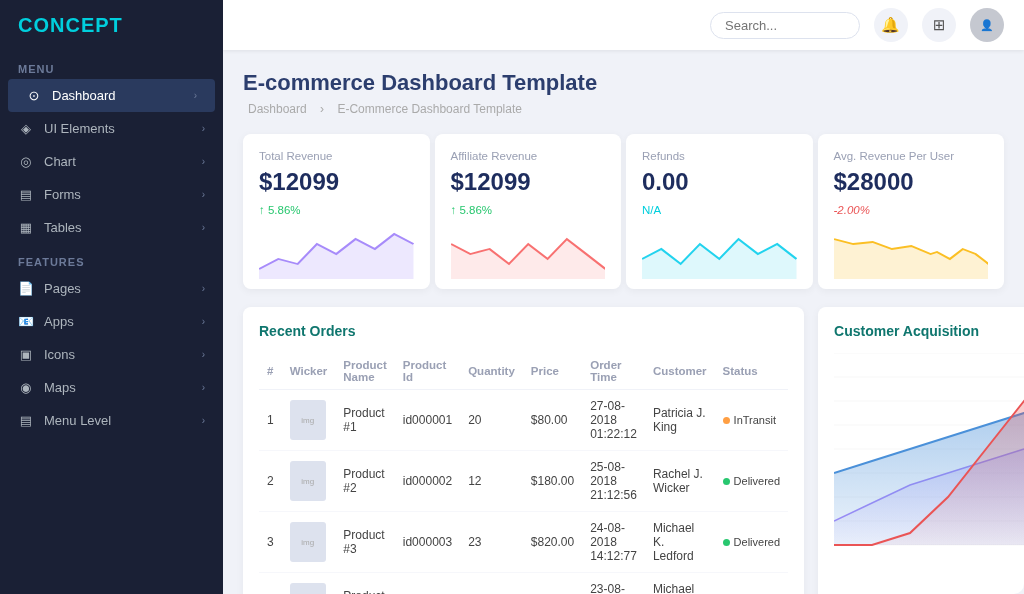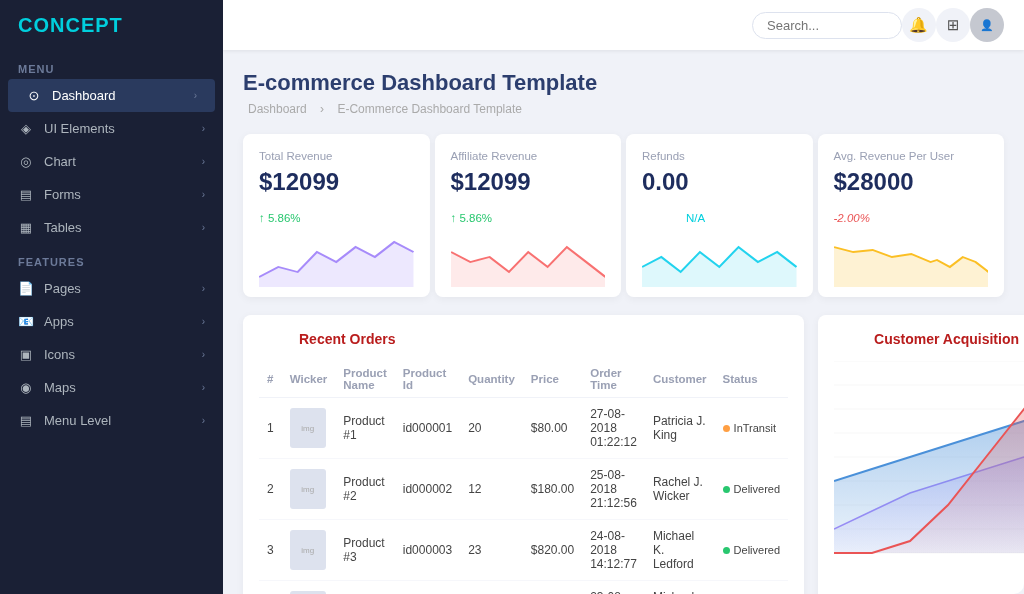--- a/index.html
+++ b/index.html
@@ -10,48 +10,48 @@
     .sidebar-logo { padding: 14px 18px; font-size: 20px; font-weight: 700; color: #00cfdd; letter-spacing: 1px; }
     .sidebar-section { padding: 12px 18px 4px; font-size: 11px; font-weight: 700; letter-spacing: 1px; color: #6c7a99; }
     .sidebar-item { display: flex; align-items: center; justify-content: space-between; padding: 9px 18px; font-size: 13px; cursor: pointer; color: #adb5bd; }
     .sidebar-item.active { background: #2a3a5e; color: #fff; border-radius: 4px; margin: 0 8px; }
     .sidebar-item .item-left { display: flex; align-items: center; gap: 10px; }
     .sidebar-item .chevron { font-size: 10px; color: #6c7a99; }
     .sidebar-icon { font-size: 13px; width: 16px; text-align: center; }
 
     
     .main { flex: 1; display: flex; flex-direction: column; overflow: hidden; }
-    .topbar { background: #fff; height: 50px; display: flex; align-items: center; justify-content: flex-end; padding: 0 20px; gap: 0; box-shadow: 0 1px 4px rgba(0,0,0,0.08); }
+    .topbar { background: #fff; height: 50px; display: flex; align-items: center; justify-content: flex-end; padding: 0 20px; gap: 14px; box-shadow: 0 1px 4px rgba(0,0,0,0.08); }
     .search-box { border: 1px solid #dde2ee; border-radius: 20px; padding: 5px 14px; font-size: 13px; color: #999; background: #fff; width: 150px; outline: none; }
     .topbar-icon { width: 34px; height: 34px; border-radius: 50%; background: #f0f2f8; display: flex; align-items: center; justify-content: center; cursor: pointer; font-size: 15px; color: #555; }
     .avatar { width: 34px; height: 34px; border-radius: 50%; background: #c5c8d0; display: flex; align-items: center; justify-content: center; font-size: 11px; color: #fff; }
 
     
     .content { flex: 1; overflow-y: auto; padding: 20px 20px; border-radius: 10px; }
     .page-title { font-size: 22px; font-weight: 600; color: #2c3e6e; margin-bottom: 6px; }
     .breadcrumb { font-size: 12px; color: #999; margin-bottom: 18px; }
     .breadcrumb span { color: #aaa; margin: 0 5px; }
 
     
     .stat-cards { display: grid; grid-template-columns: repeat(4, 1fr); gap: 5px; margin-bottom: 18px; }
     .stat-card { background: #fff; border-radius: 8px; padding: 16px 16px 10px; box-shadow: 0 2px 8px rgba(0,0,0,0.05); }
     .stat-label { font-size: 11.5px; color: #9aa0b4; margin-bottom: 6px; }
-    .stat-value { font-size: 24px; font-weight: 700; color: #1e2d5e; margin-bottom: 16px; }
+    .stat-value { font-size: 24px; font-weight: 700; color: #1e2d5e; margin-bottom: 8px; }
     .stat-change { font-size: 11.5px; display: flex; align-items: center; gap: 4px; }
     .stat-change.up { color: #28c76f; }
-    .stat-change.na { color: #00cfdd; margin-left: 44px; }
+    .stat-change.na { color: #00cfdd; }
     .stat-change.down { color: #ea5455; font-style: italic; }
     .mini-chart { height: 55px; margin-top: 8px; }
 
     
     .bottom-grid { display: grid; grid-template-columns: 1fr 260px; gap: 14px; }
 
     
     .orders-card { background: #fff; border-radius: 8px; padding: 16px; box-shadow: 0 2px 8px rgba(0,0,0,0.05); }
-    .card-title { font-size: 14px; font-weight: 600; color: #b91c1c; margin-bottom: 14px; margin-left: 40px; }
+    .card-title { font-size: 14px; font-weight: 600; color: #0f766e; margin-bottom: 14px; }
     table { width: 100%; border-collapse: collapse; font-size: 12px; }
     thead th { color: #9aa0b4; font-weight: 600; text-align: left; padding: 6px 8px; border-bottom: 1px solid #f0f2f8; font-size: 11.5px; }
     tbody td { padding: 9px 8px; color: #444; border-bottom: 1px solid #f6f7fb; vertical-align: middle; }
     tbody tr:last-child td { border-bottom: none; }
     .product-img { width: 36px; height: 40px; background: #dde2ee; border-radius: 3px; display: flex; align-items: center; justify-content: center; font-size: 8px; color: #aaa; }
     .status-badge { display: flex; align-items: center; gap: 4px; font-size: 11px; }
     .status-dot { width: 7px; height: 7px; border-radius: 50%; }
     .status-dot.transit { background: #ff9f43; }
     .status-dot.delivered { background: #28c76f; }
 

